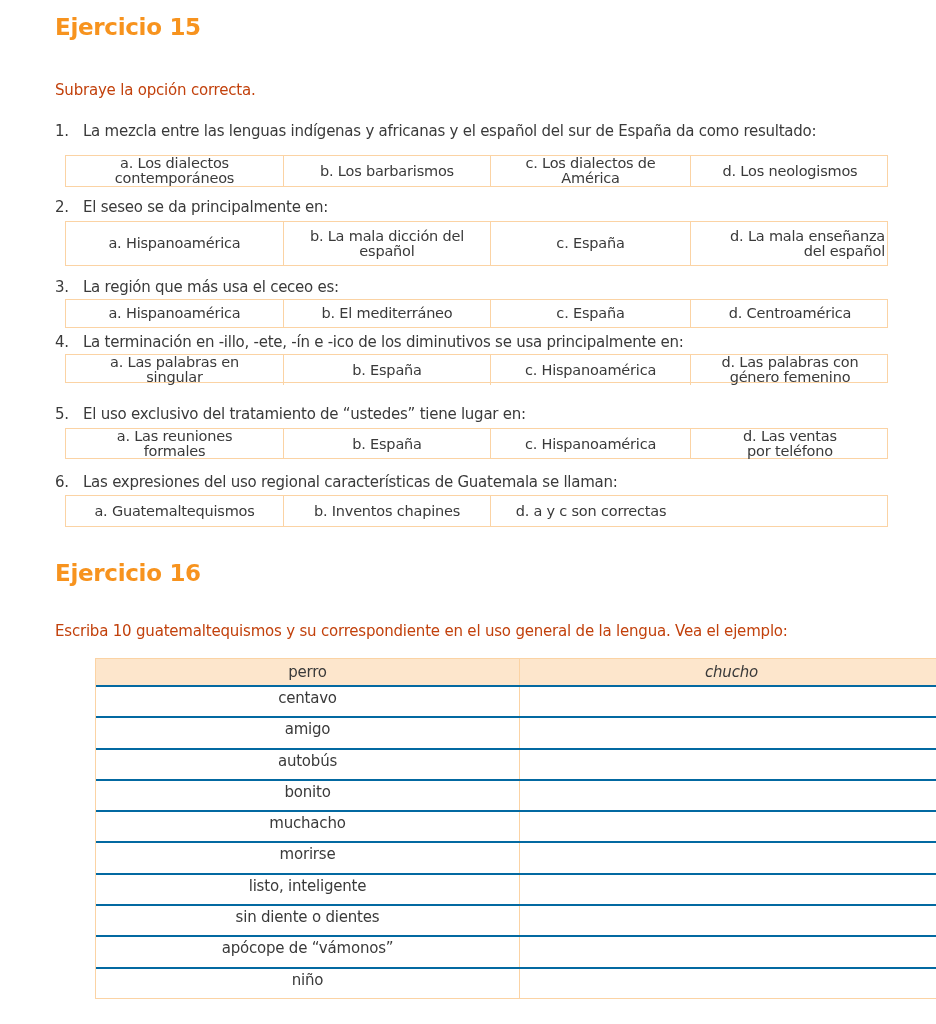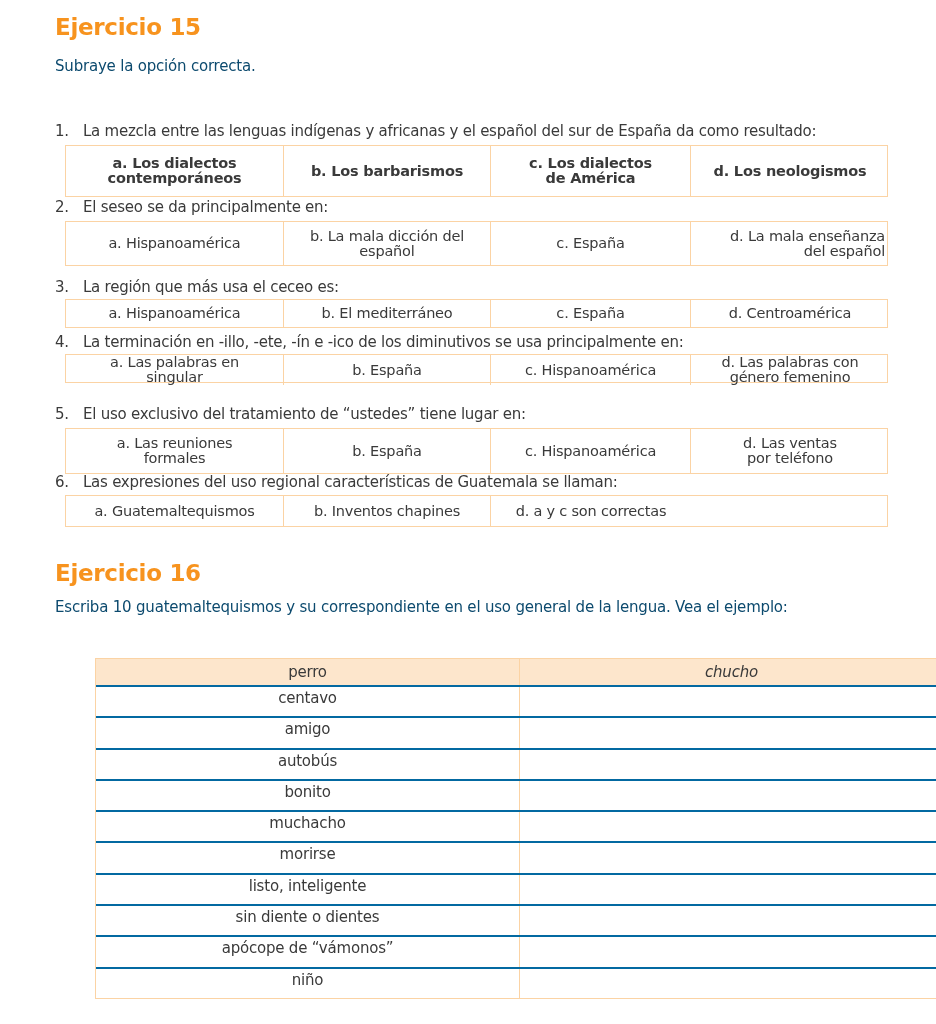--- a/index.html
+++ b/index.html
@@ -8,22 +8,23 @@
     font-family: "DejaVu Sans", "Liberation Sans", sans-serif;
     color: #3a3a3a;
   }
   .ex-title {
     position: absolute; left: 55px;
     font-family: "DejaVu Sans", sans-serif;
     font-weight: bold; font-size: 23px; color: #f7931e;
     letter-spacing: -0.3px;
   }
   .instr {
-    position: absolute; left: 55px; font-size: 15px; color: #0c4a6e;
+    position: absolute; left: 55px; font-size: 15px; color: #c2410c;
     letter-spacing: -0.2px;
+    margin-top: 24px;
   }
   .q-line {
     position: absolute; left: 55px; font-size: 15px; color: #3a3a3a;
     white-space: nowrap; letter-spacing: -0.25px;
   }
   .q-num { display: inline-block; width: 28px; }
   .opt-table {
     position: absolute; left: 65px; width: 823px;
     display: grid;
     grid-template-columns: 218px 207px 200px 198px;
@@ -58,21 +59,21 @@
 </style>
 </head>
 <body>
 
 <div class="ex-title" style="top:14px;">Ejercicio 15</div>
 <div class="instr" style="top:57px;">Subraye la opción correcta.</div>
 
 <div class="q-line" style="top:122px;">
   <span class="q-num">1.</span><span>La mezcla entre las lenguas indígenas y africanas y el español del sur de España da como resultado:</span>
 </div>
-<div class="opt-table" style="top:145px;height:52px;font-weight:bold;">
+<div class="opt-table" style="top:155px;height:32px;">
   <div class="opt-cell" style="padding:0 40px;">a. Los dialectos contemporáneos</div>
   <div class="opt-cell">b. Los barbarismos</div>
   <div class="opt-cell" style="padding:0 30px;">c. Los dialectos de América</div>
   <div class="opt-cell">d. Los neologismos</div>
 </div>
 
 <div class="q-line" style="top:198px;">
   <span class="q-num">2.</span><span>El seseo se da principalmente en:</span>
 </div>
 <div class="opt-table" style="top:221px;height:45px;">
@@ -98,21 +99,21 @@
 <div class="opt-table" style="top:354px;height:29px;">
   <div class="opt-cell" style="padding:0 40px;">a. Las palabras en singular</div>
   <div class="opt-cell">b. España</div>
   <div class="opt-cell">c. Hispanoamérica</div>
   <div class="opt-cell" style="padding:0 22px;">d. Las palabras con género femenino</div>
 </div>
 
 <div class="q-line" style="top:405px;">
   <span class="q-num">5.</span><span>El uso exclusivo del tratamiento de “ustedes” tiene lugar en:</span>
 </div>
-<div class="opt-table" style="top:428px;height:46px;">
+<div class="opt-table" style="top:428px;height:31px;">
   <div class="opt-cell" style="padding:0 45px;">a. Las reuniones formales</div>
   <div class="opt-cell">b. España</div>
   <div class="opt-cell">c. Hispanoamérica</div>
   <div class="opt-cell" style="padding:0 40px;">d. Las ventas por teléfono</div>
 </div>
 
 <div class="q-line" style="top:473px;">
   <span class="q-num">6.</span><span>Las expresiones del uso regional características de Guatemala se llaman:</span>
 </div>
 <div class="opt-table" style="top:495px;height:32px;">

